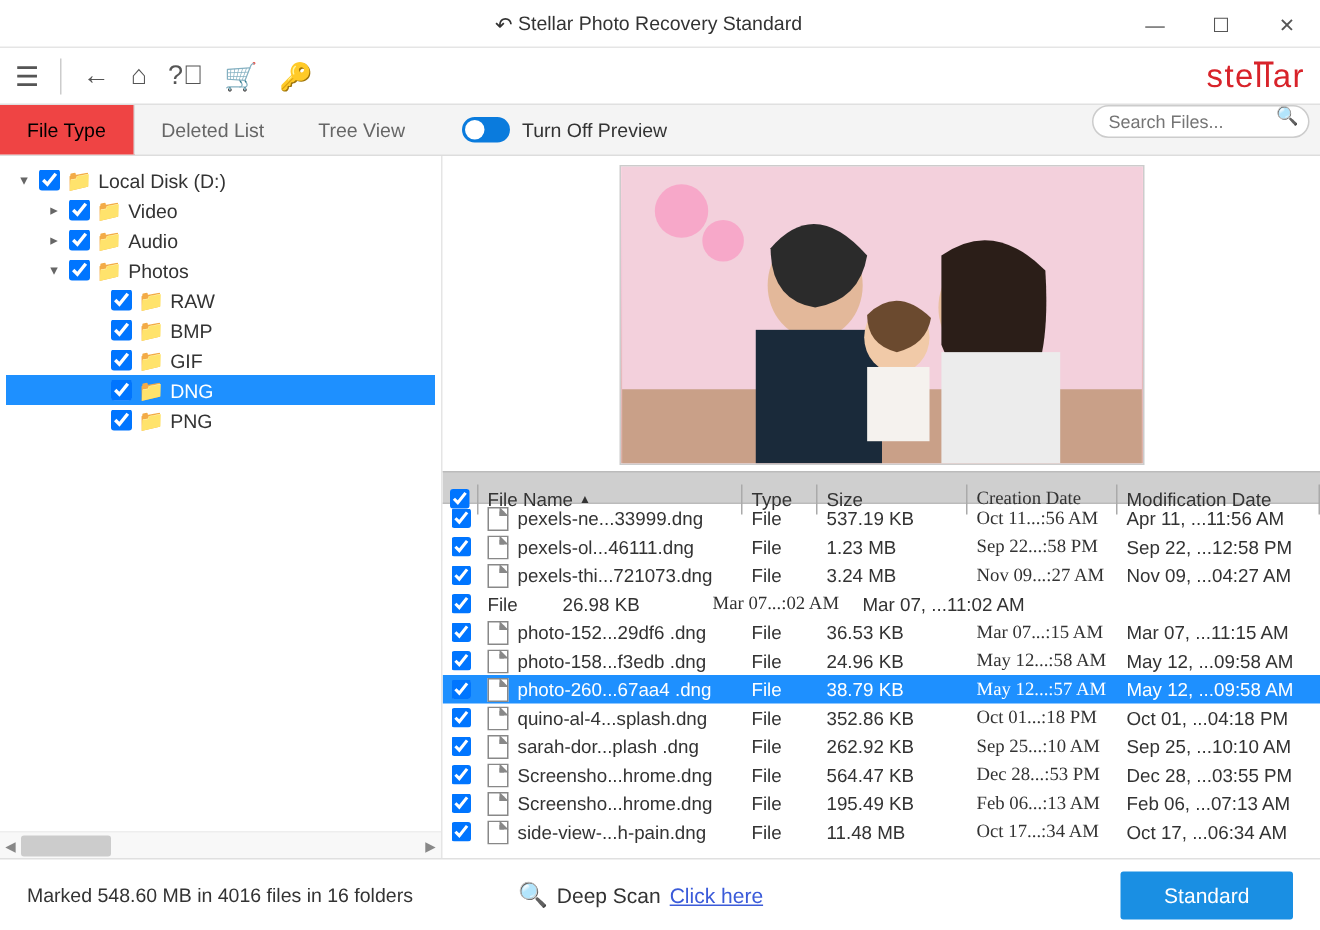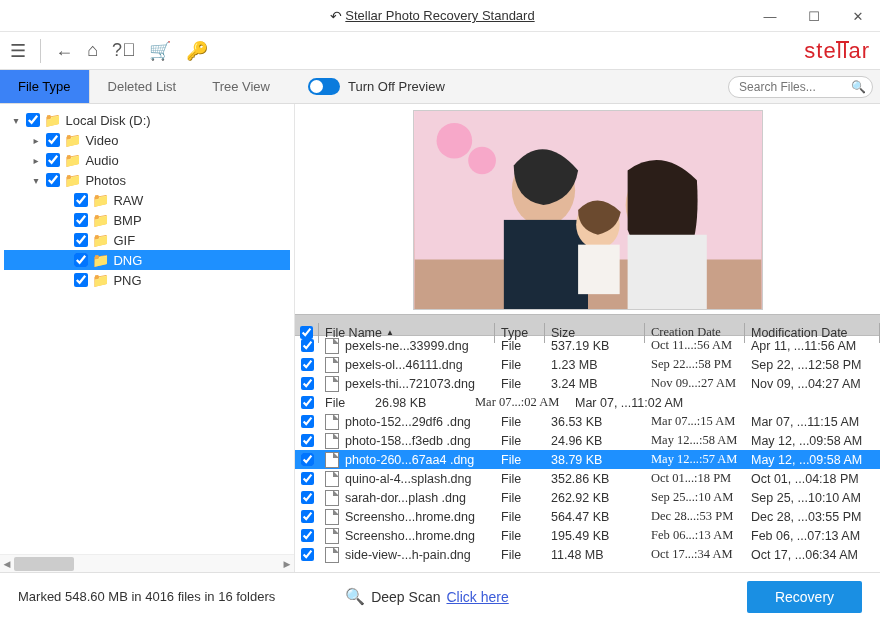--- a/index.html
+++ b/index.html
@@ -1,35 +1,35 @@
 <!DOCTYPE html>
 <html><head>
 <meta charset="utf-8">
 <style>
 * { box-sizing: border-box; margin: 0; padding: 0; font-family: "Segoe UI", Arial, sans-serif; }
 body { width: 880px; height: 620px; background: #fff; overflow: hidden; font-size: 13px; color: #333; }
 
 .titlebar { height: 32px; display: flex; align-items: center; justify-content: center; border-bottom: 1px solid #e5e5e5; position: relative; }
 .titlebar .undo-icon { position: absolute; left: 330px; font-size: 14px; }
-.titlebar .app-title { font-size: 13px; text-decoration: underline; }
+.titlebar .app-title { font-size: 13px; }
 .win-controls { position: absolute; right: 0; top: 0; display: flex; }
 .win-controls div { width: 44px; height: 32px; display: flex; align-items: center; justify-content: center; color: #555; }
 
 .toolbar { height: 38px; display: flex; align-items: center; border-bottom: 1px solid #e0e0e0; padding: 0 10px; justify-content: space-between; }
 .toolbar-left { display: flex; align-items: center; gap: 14px; }
 .toolbar-left .icon { color: #555; font-size: 18px; display:flex; align-items:center; justify-content:center; }
 .toolbar-left .divider { width:1px; height:24px; background:#ccc; }
 .brand { font-size: 22px; font-weight: 400; letter-spacing: 1px; color: #d8232a; font-family: Arial, sans-serif; }
 .brand .ll { display:inline-block; position:relative; }
 .brand .ll::before { content:""; position:absolute; left:-1px; right:-1px; top:3px; height:2px; background:#d8232a; }
 
 .tabs { height: 34px; display: flex; background: #f4f4f4; border-bottom: 1px solid #ddd; }
 .tabs .tab { padding: 0 18px; display:flex; align-items:center; font-size: 13px; color:#666; cursor:pointer; }
-.tabs .tab.active { background:#3b82f6; color:#000; border-right:1px solid #ddd; }
-.tabs .search-wrap { margin-left:auto; display:flex; align-items:center; padding-right:14px; }
+.tabs .tab.active { background:#ef4444; color:#000; border-right:1px solid #ddd; }
+.tabs .search-wrap { margin-left:auto; display:flex; padding-right:14px; }
 .tabs .search { width:145px; height:22px; border:1px solid #ccc; border-radius:11px; padding:0 28px 0 10px; font-size:12px; color:#888; outline:none; }
 .tabs .search-btn { margin-left:-22px; color:#888; font-size:12px; }
 .preview-toggle { display:flex; align-items:center; gap:8px; margin-left: 20px; }
 .switch { width:32px; height:17px; background:#0a7bdd; border-radius:9px; position:relative; }
 .switch .knob { width:13px; height:13px; background:#fff; border-radius:50%; position:absolute; top:2px; left:2px; }
 
 .body { display:flex; height: calc(620px - 32px - 38px - 34px - 48px); }
 
 .sidebar { width: 295px; border-right:1px solid #e5e5e5; display:flex; flex-direction:column; }
 .tree { flex:1; overflow:auto; padding: 6px 4px; font-size:13px; }
@@ -383,14 +383,14 @@
   </div>
 </div>
 
 <div class="statusbar">
   <span class="marked">Marked 548.60 MB in 4016 files in 16 folders</span>
   <span class="deep">
     <span class="zoom">🔍</span>
     <span>Deep Scan</span>
     <a href="#">Click here</a>
   </span>
-  <button class="recover">Recovery</button>
+  <button class="recover">Standard</button>
 </div>
 
 </body></html>

